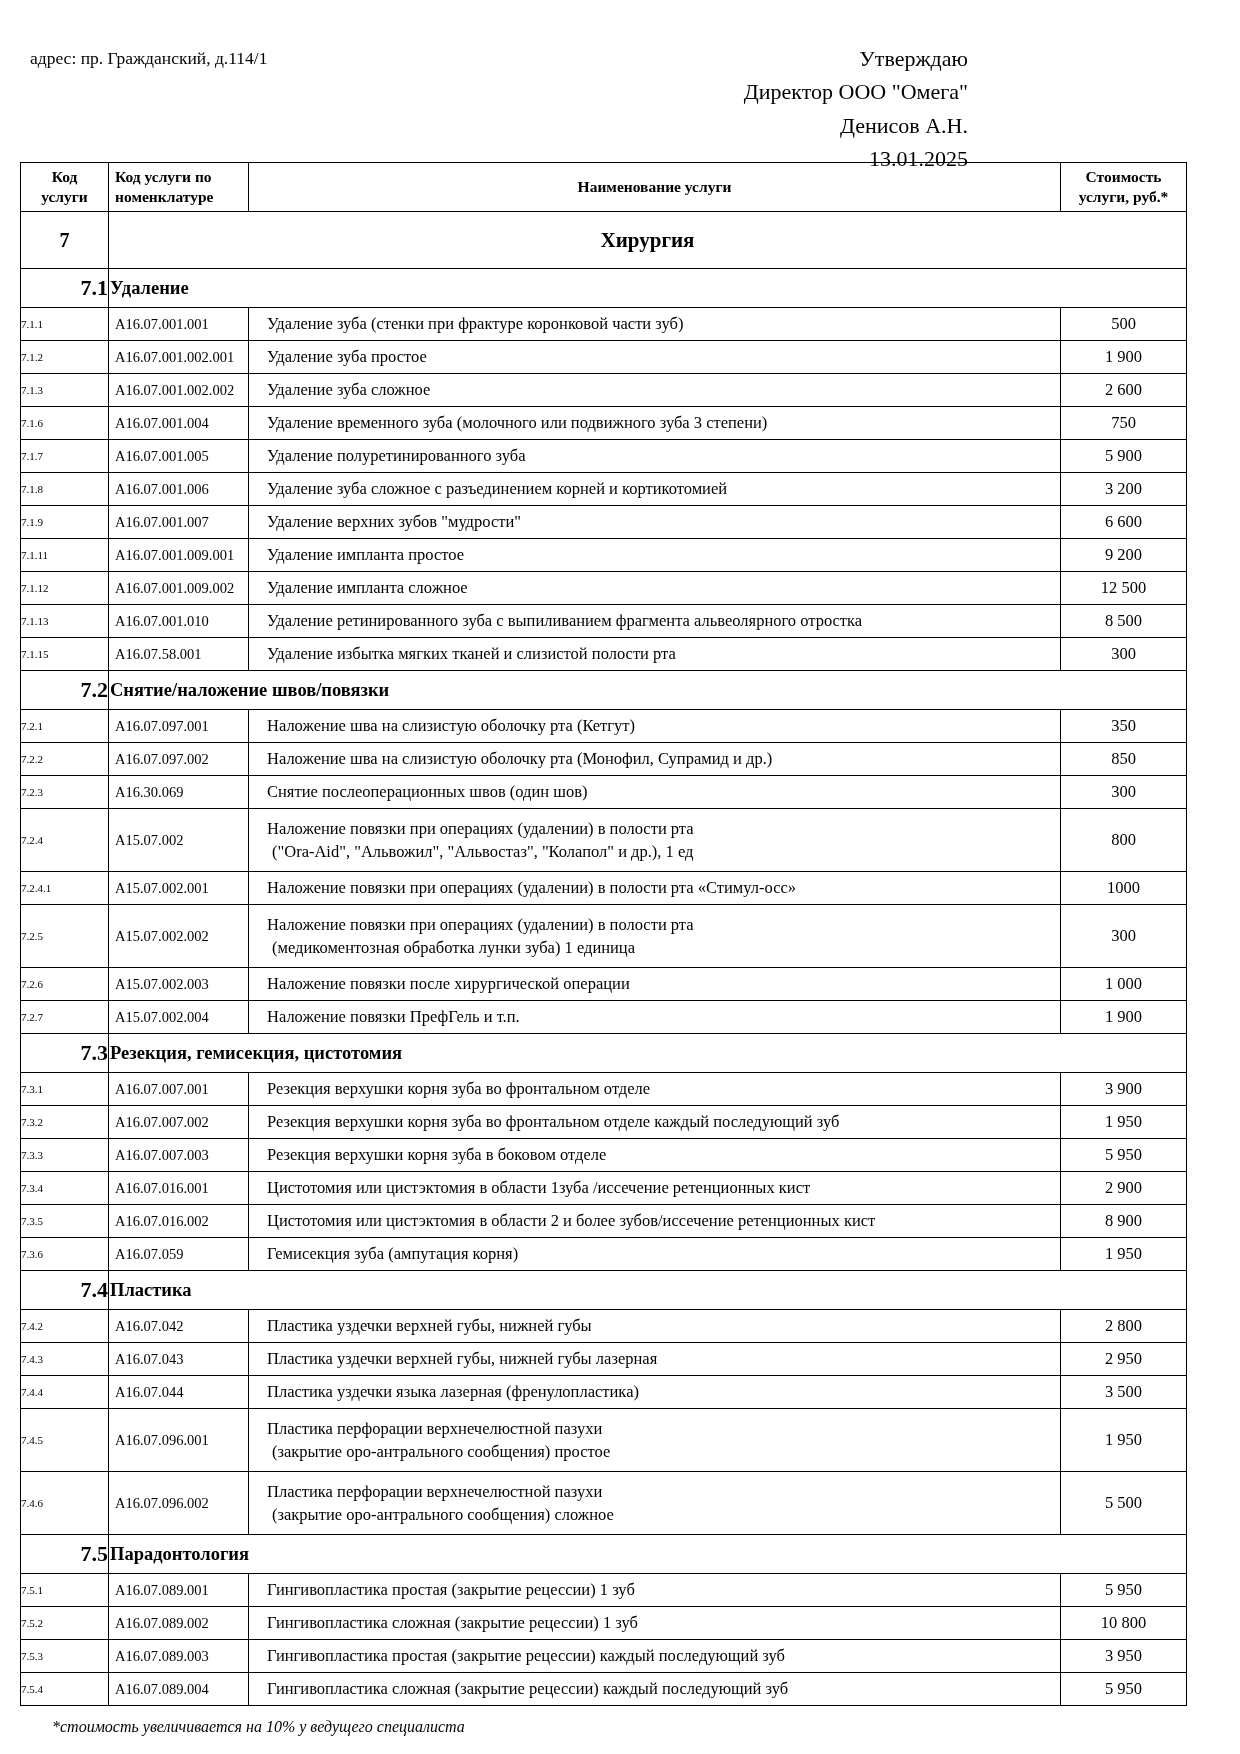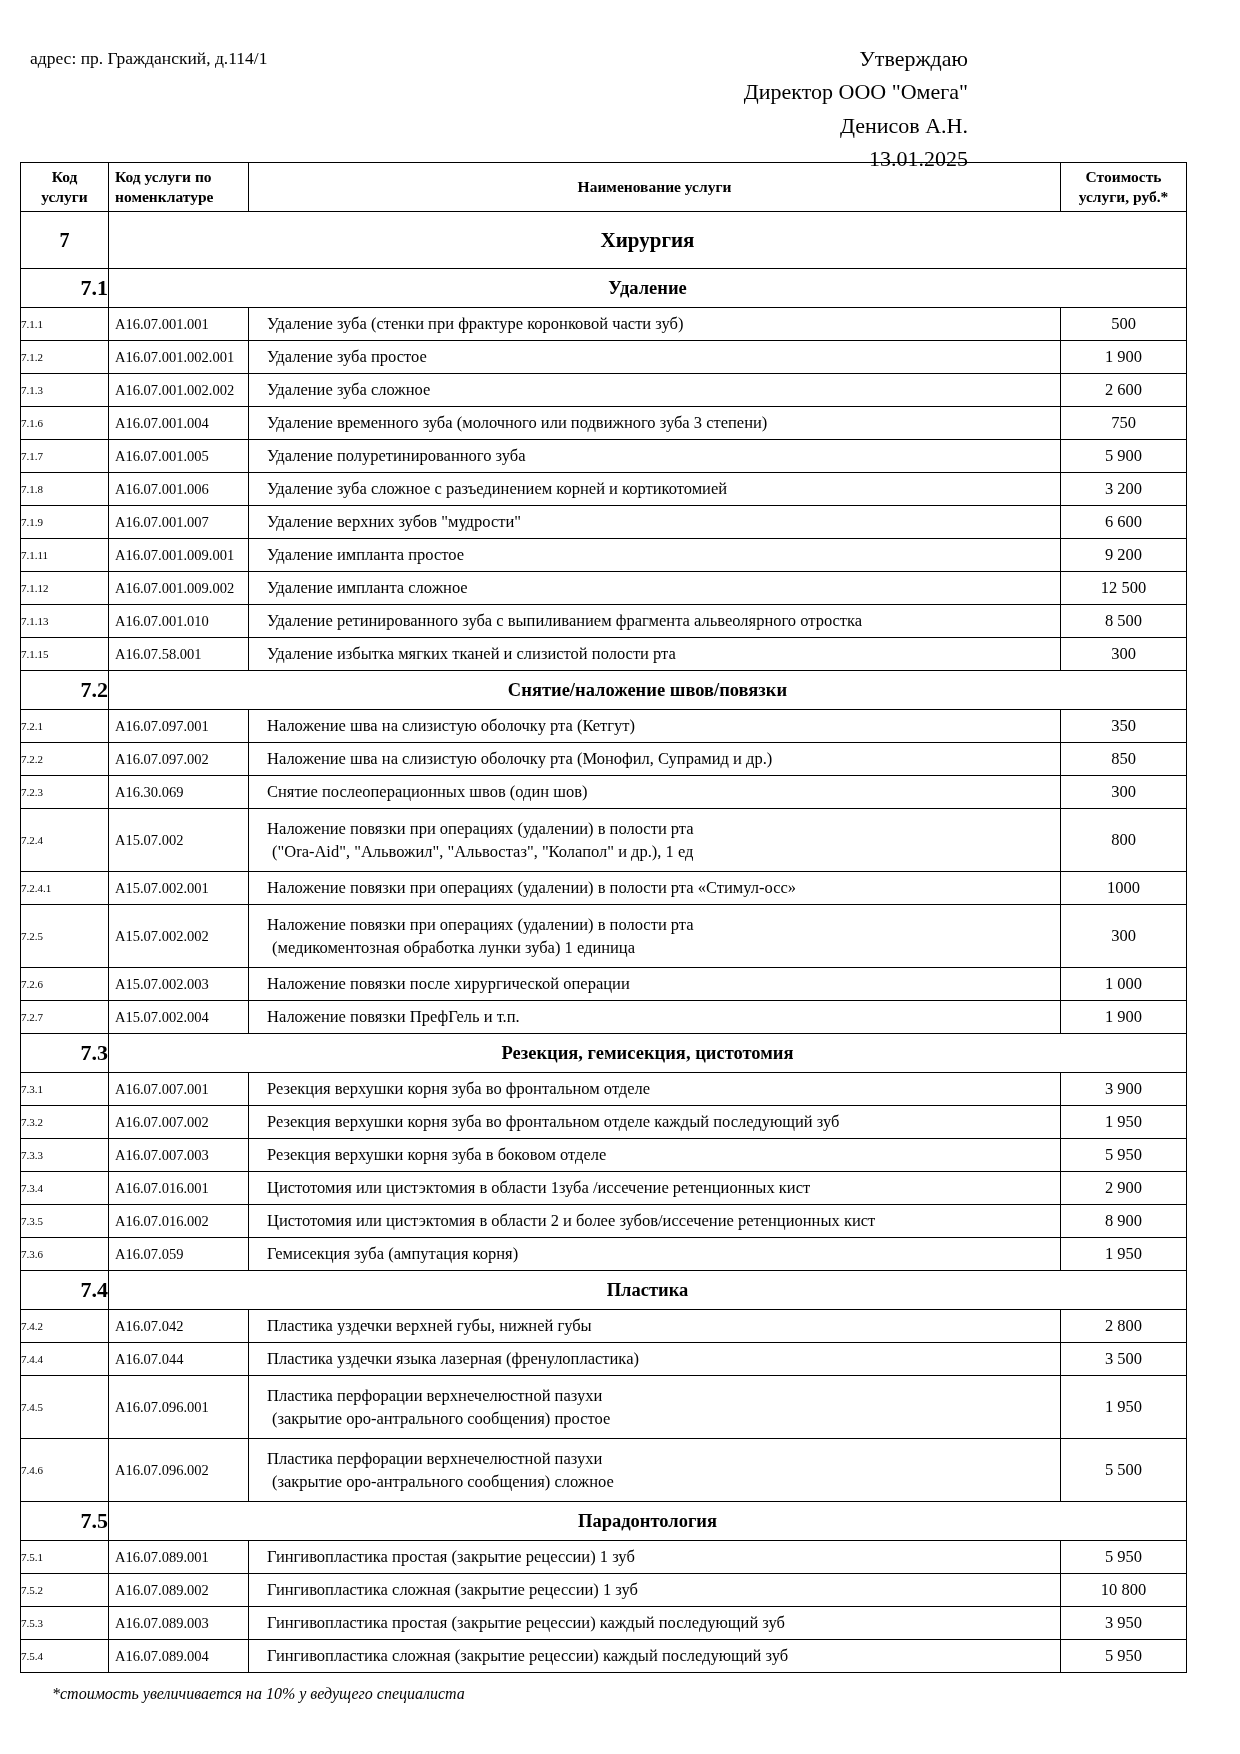--- a/index.html
+++ b/index.html
@@ -91,21 +91,20 @@
     padding: 6px 0;
   }
 
   
   tr.subgroup td.s-code {
     text-align: right;
     font-weight: bold;
     font-size: 22px;
   }
   tr.subgroup td.s-title {
-    text-align: center;
     font-weight: bold;
     font-size: 18.5px;
     height: 32px;
     padding: 3px 1px;
     margin-top: 6px;
   }
 
   
   tr.item td {
     font-size: 16.5px;
@@ -361,20 +360,26 @@
           <td class="s-code">7.4</td>
           <td class="s-title" colspan="3">Пластика</td>
         </tr>
         <tr class="item">
           <td class="i-code">7.4.2</td>
           <td class="i-nomen">A16.07.042</td>
           <td class="i-name">Пластика уздечки верхней губы, нижней губы</td>
           <td class="i-price">2 800</td>
         </tr>
         <tr class="item">
+          <td class="i-code">7.4.3</td>
+          <td class="i-nomen">A16.07.043</td>
+          <td class="i-name">Пластика уздечки верхней губы, нижней губы лазерная</td>
+          <td class="i-price">2 950</td>
+        </tr>
+        <tr class="item">
           <td class="i-code">7.4.4</td>
           <td class="i-nomen">A16.07.044</td>
           <td class="i-name">Пластика уздечки языка лазерная (френулопластика)</td>
           <td class="i-price">3 500</td>
         </tr>
         <tr class="item two-line">
           <td class="i-code">7.4.5</td>
           <td class="i-nomen">A16.07.096.001</td>
           <td class="i-name"><span>Пластика перфорации верхнечелюстной пазухи</span><span class="l2">(закрытие оро-антрального сообщения) простое</span></td>
           <td class="i-price">1 950</td>

